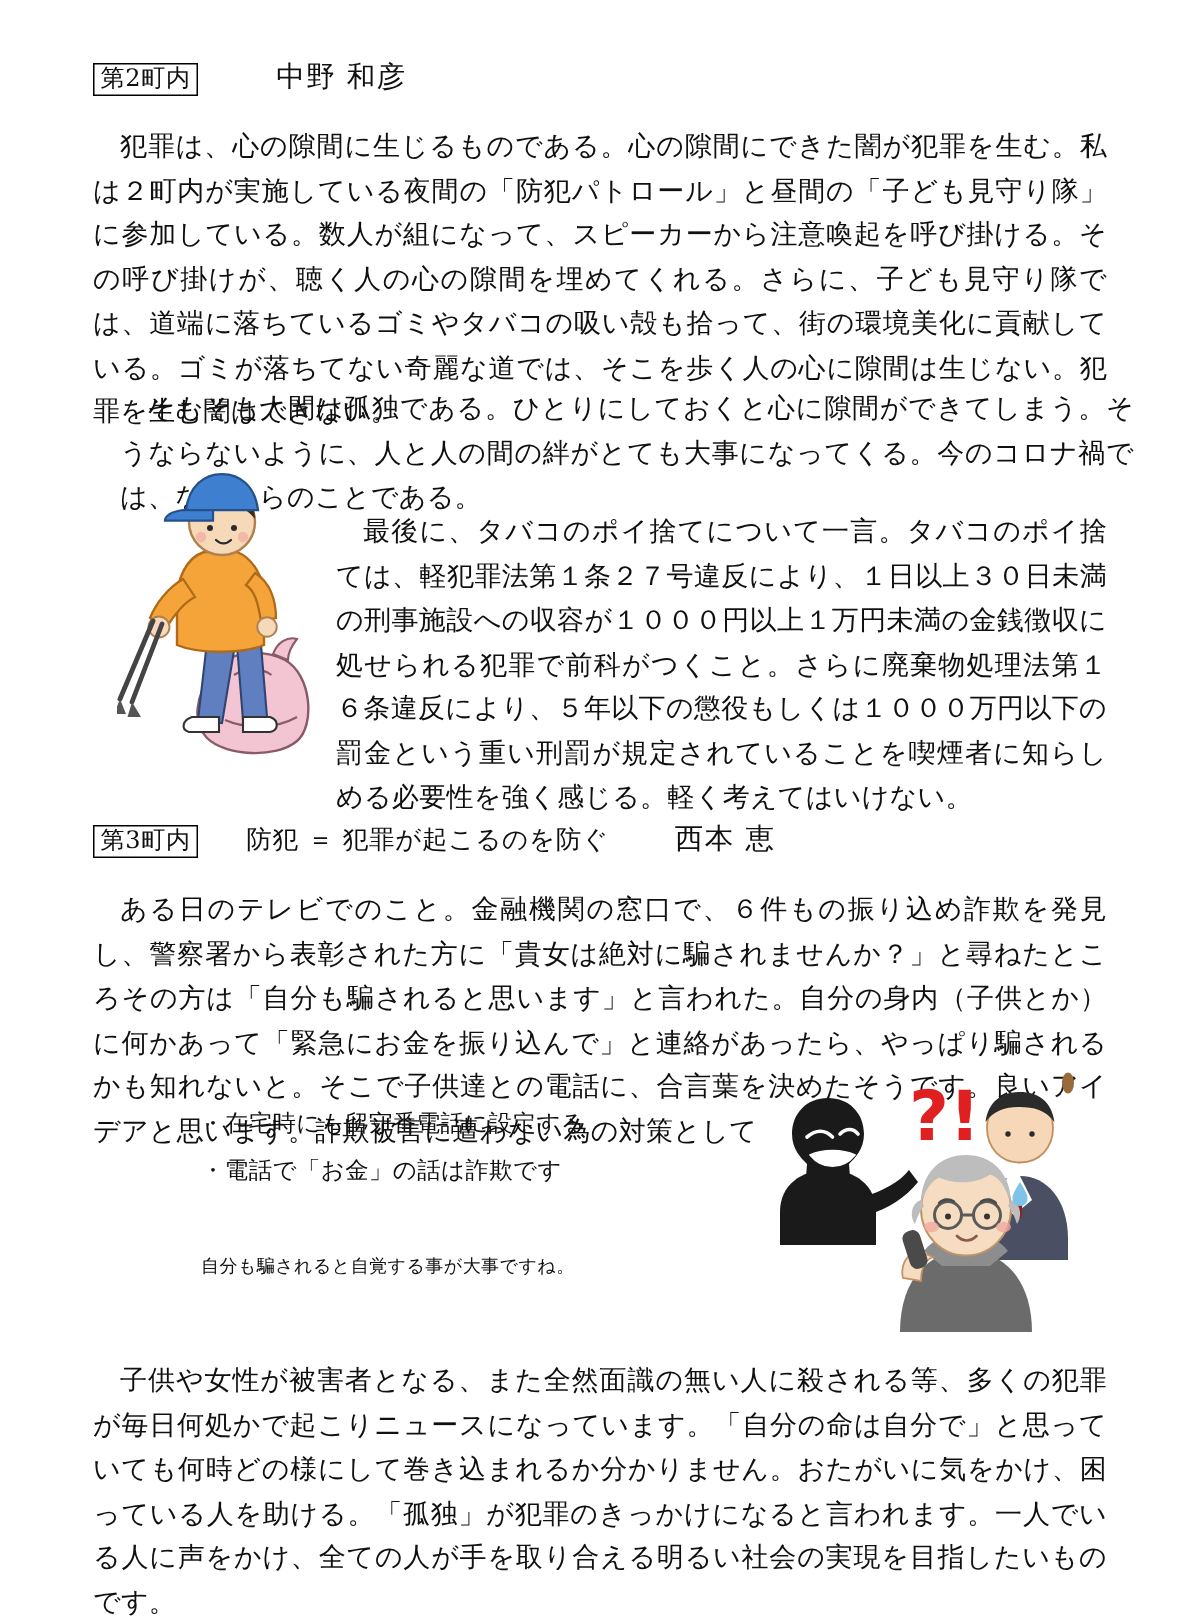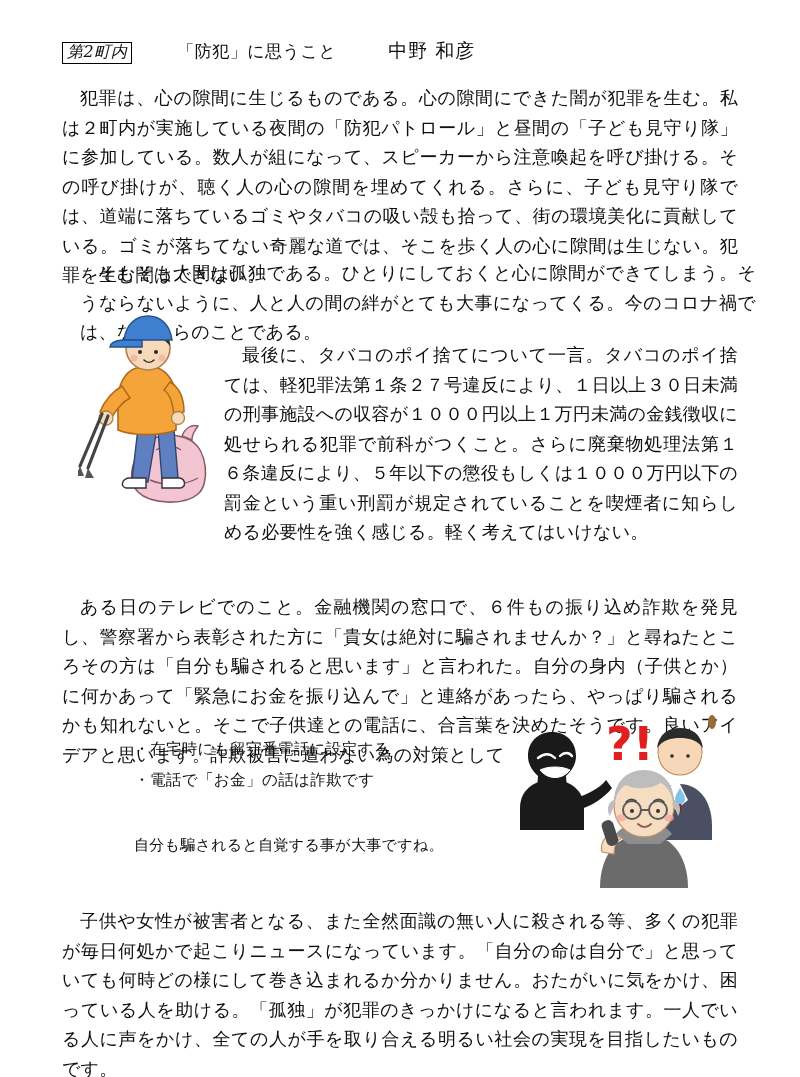--- a/index.html
+++ b/index.html
@@ -29,21 +29,20 @@
     display: flex;
     align-items: baseline;
     white-space: nowrap;
   }
   .sec-tag {
     border: 1px solid #000;
     padding: 1px 4px 2px 4px;
     font-size: 16px;
     line-height: 1.05;
     letter-spacing: 0.5px;
-    font-style: italic;
   }
   .sec-title {
     font-size: 17px;
     letter-spacing: 0.5px;
   }
   .sec-author {
     font-size: 19px;
     letter-spacing: 1px;
   }
 
@@ -62,21 +61,21 @@
   .bullets {
     position: absolute;
     font-size: 15.6px;
     line-height: 31px;
     letter-spacing: 0.3px;
   }
   .bullets div { white-space: nowrap; }
 
   .note-line {
     position: absolute;
-    font-size: 15px;
+    font-size: 12px;
     letter-spacing: 0.3px;
     white-space: nowrap;
   }
 
   
   .illus1 {
     position: absolute;
     left: 78px;
     top: 290px;
     width: 160px;
@@ -98,21 +97,20 @@
     white-space: nowrap;
   }
 </style>
 </head>
 <body>
 
 <div class="page">
 
   <div class="sec-head" style="left:62px; top:38px;">
     <span class="sec-tag">第2町内</span>
-    <span class="sec-title" style="margin-left:45px;">「防犯」に思うこと</span>
     <span class="sec-author" style="margin-left:52px;">中野 和彦</span>
   </div>
 
   <div class="para indent" style="left:62px; top:83px; width:676px;">犯罪は、心の隙間に生じるものである。心の隙間にできた闇が犯罪を生む。私は２町内が実施している夜間の「防犯パトロール」と昼間の「子ども見守り隊」に参加している。数人が組になって、スピーカーから注意喚起を呼び掛ける。その呼び掛けが、聴く人の心の隙間を埋めてくれる。さらに、子ども見守り隊では、道端に落ちているゴミやタバコの吸い殻も拾って、街の環境美化に貢献している。ゴミが落ちてない奇麗な道では、そこを歩く人の心に隙間は生じない。犯罪を生む闇はできない。</div>
 
   <div class="para indent" style="left:80px; top:258px; width:676px;">そもそも人間は孤独である。ひとりにしておくと心に隙間ができてしまう。そうならないように、人と人の間の絆がとても大事になってくる。今のコロナ禍では、なおさらのことである。</div>
 
   <div class="illus1">
     <span class="sr">青いキャップとオレンジのシャツの人物がトングでゴミを拾い、ピンク色のゴミ袋を持っている</span>
     <svg viewBox="0 0 160 215" width="160" height="215" xmlns="http://www.w3.org/2000/svg">
@@ -151,20 +149,25 @@
       <circle cx="62" cy="62" r="2" fill="#2a2a2a"></circle>
       <circle cx="78" cy="62" r="2" fill="#2a2a2a"></circle>
       <path d="M66 70 c3 3 7 3 10 0" fill="none" stroke="#2a2a2a" stroke-width="1.5" stroke-linecap="round"></path>
       <circle cx="56" cy="68" r="3.5" fill="#f4a9a0" opacity="0.7"></circle>
       <circle cx="84" cy="68" r="3.5" fill="#f4a9a0" opacity="0.7"></circle>
     </svg>
   </div>
 
   <div class="para indent" style="left:224px; top:340px; width:514px;">最後に、タバコのポイ捨てについて一言。タバコのポイ捨ては、軽犯罪法第１条２７号違反により、１日以上３０日未満の刑事施設への収容が１０００円以上１万円未満の金銭徴収に処せられる犯罪で前科がつくこと。さらに廃棄物処理法第１６条違反により、５年以下の懲役もしくは１０００万円以下の罰金という重い刑罰が規定されていることを喫煙者に知らしめる必要性を強く感じる。軽く考えてはいけない。</div>
 
+  <div class="sec-head" style="left:62px; top:546px;">
+    <span class="sec-tag">第3町内</span>
+    <span class="sec-title" style="margin-left:32px;">防犯 ＝ 犯罪が起こるのを防ぐ</span>
+    <span class="sec-author" style="margin-left:44px;">西本 恵</span>
+  </div>
 
   <div class="para indent" style="left:62px; top:592px; width:676px;">ある日のテレビでのこと。金融機関の窓口で、６件もの振り込め詐欺を発見し、警察署から表彰された方に「貴女は絶対に騙されませんか？」と尋ねたところその方は「自分も騙されると思います」と言われた。自分の身内（子供とか）に何かあって「緊急にお金を振り込んで」と連絡があったら、やっぱり騙されるかも知れないと。そこで子供達との電話に、合言葉を決めたそうです。良いアイデアと思います。詐欺被害に遭わない為の対策として</div>
 
   <div class="bullets" style="left:134px; top:734px;">
     <div>・在宅時にも留守番電話に設定する</div>
     <div>・電話で「お金」の話は詐欺です</div>
   </div>
 
   <div class="note-line" style="left:134px; top:836px;">自分も騙されると自覚する事が大事ですね。</div>
 

